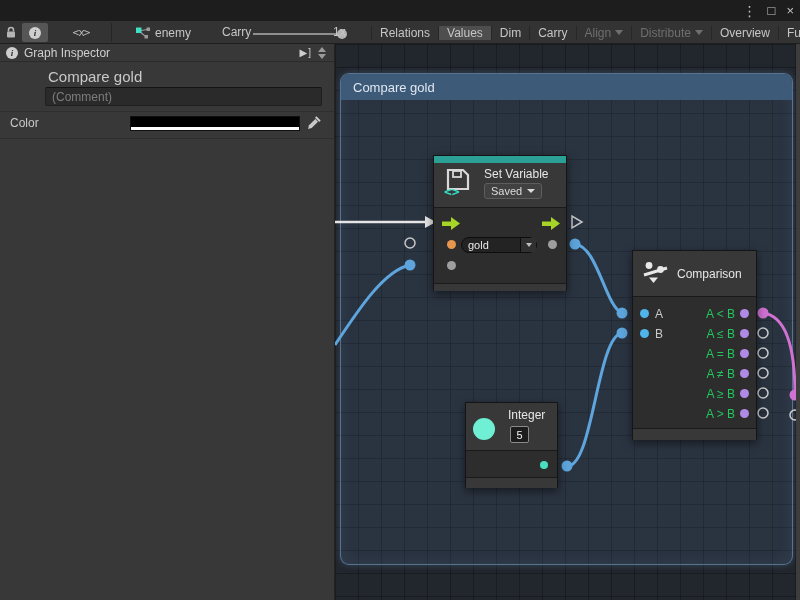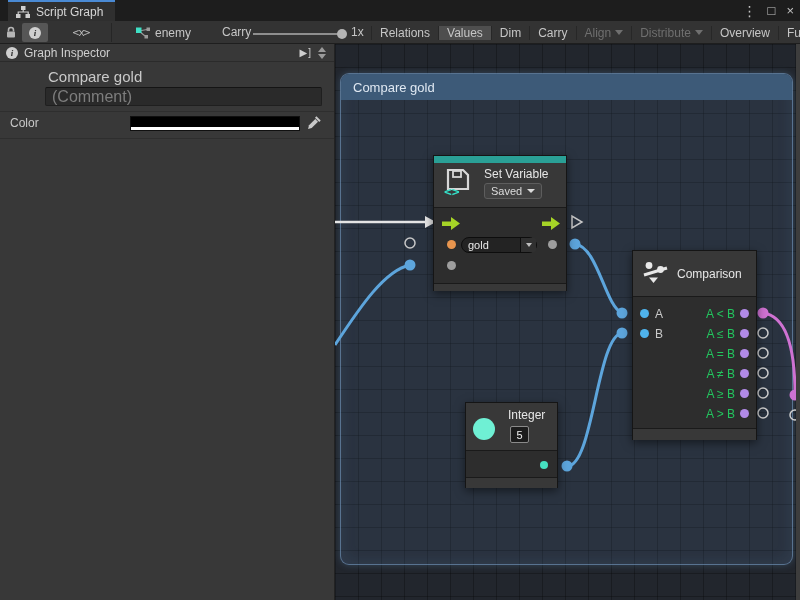--- a/index.html
+++ b/index.html
@@ -22,21 +22,21 @@
     border-bottom:1px solid #1e1e1e; }
   .tb-btn { position:absolute; top:2px; height:19px; display:flex; align-items:center; justify-content:center;
     border-radius:2px; color:#c6c6c6; }
   .tb-btn.active { background:#565656; }
   .sep { position:absolute; top:2px; height:19px; width:1px; background:#262626; }
   .code-glyph { font-family:"DejaVu Sans Mono", monospace; font-size:11px; color:#bdbdbd; letter-spacing:-1px; }
   .enemy { position:absolute; left:136px; top:2px; height:19px; display:flex; align-items:center; gap:5px; }
   .zoom-label { position:absolute; left:222px; top:4px; }
   .zoom-track { position:absolute; left:253px; top:12px; width:90px; height:2px; background:#8f8f8f; }
   .zoom-handle { position:absolute; right:-4px; top:-4px; width:10px; height:10px; border-radius:50%; background:#b4b4b4; }
-  .zoom-value { position:absolute; left:351px; top:4px; }
+  .zoom-value { position:absolute; left:333px; top:4px; }
   .toggles { position:absolute; left:371px; top:0; right:0; height:23px; display:flex; align-items:center; }
   .toggle { display:flex; align-items:center; padding:0 8px; border-left:1px solid #272727; white-space:nowrap; gap:4px; }
   .toggle.active { background:#4e4e4e; }
   .toggle.disabled { color:#6f6f6f; }
   .caret-down { width:0; height:0; border-left:4px solid transparent; border-right:4px solid transparent;
     border-top:5px solid currentColor; display:inline-block; }
 
   
   .inspector { position:absolute; left:0; top:44px; width:335px; height:556px; background:#383838;
     border-right:1px solid #232323; }
@@ -46,21 +46,21 @@
     font-size:9px; font-weight:bold; display:flex; align-items:center; justify-content:center;
     font-family:"Liberation Serif", serif; font-style:italic; }
   .insp-title { color:#cfcfcf; }
   .insp-right { margin-left:auto; display:flex; align-items:center; gap:6px; }
   .dock-glyph { font-size:10px; color:#cfcfcf; letter-spacing:1px; }
   .spinner { display:flex; flex-direction:column; gap:2px; padding-right:2px; }
   .spin-up { width:0; height:0; border-left:4px solid transparent; border-right:4px solid transparent; border-bottom:5px solid #9a9a9a; }
   .spin-down { width:0; height:0; border-left:4px solid transparent; border-right:4px solid transparent; border-top:5px solid #9a9a9a; }
   .graph-title { position:absolute; left:48px; top:24px; font-size:15px; color:#c9c9c9; }
   .comment-input { position:absolute; left:45px; top:43px; width:277px; height:19px; background:#2a2a2a;
-    border:1px solid #1f1f1f; border-top-color:#141414; border-radius:2px; color:#d6d6d6; font-size:16px;
+    border:1px solid #1f1f1f; border-top-color:#141414; border-radius:2px; color:#d6d6d6; font-size:12px;
     padding:0 6px; font-family:"Liberation Sans", sans-serif; outline:none; }
   .comment-input::placeholder { color:#7d7d7d; opacity:1; }
   .insp-div { position:absolute; left:0; width:100%; height:1px; background:#2e2e2e; }
   .color-label { position:absolute; left:10px; top:72px; color:#c9c9c9; }
   .color-swatch { position:absolute; left:130px; top:72px; width:170px; height:15px; background:#000;
     border:1px solid #101010; }
   .color-alpha { position:absolute; left:0; bottom:0; width:100%; height:3px; background:#ffffff; }
   .eyedropper { position:absolute; left:304px; top:70px; width:20px; height:18px; display:flex; align-items:center; justify-content:center; }
 
   
@@ -122,29 +122,20 @@
   .int-title { position:absolute; left:42px; top:5px; color:#e6e6e6; }
   .int-value { position:absolute; left:44px; top:23px; width:19px; height:17px; background:#1c1c1c;
     border:1px solid #8a8a8a; border-radius:2px; color:#f0f0f0; font-size:11px; display:flex; align-items:center; justify-content:center; }
 </style>
 </head>
 <body>
 
 <div class="window">
 
   <div class="titlebar">
-    <div class="tab">
-      <svg width="14" height="12" viewBox="0 0 14 12">
-        <rect x="5" y="0" width="4.5" height="4" fill="#cfcfcf"></rect>
-        <path d="M7.2 4 v2 M2.2 8 V6 h10 v2" stroke="#cfcfcf" stroke-width="1.2" fill="none"></path>
-        <rect x="0" y="8" width="4.5" height="4" fill="#cfcfcf"></rect>
-        <rect x="9.5" y="8" width="4.5" height="4" fill="#cfcfcf"></rect>
-      </svg>
-      <span class="tab-label">Script Graph</span>
-    </div>
     <div class="win-controls">
       <span class="win-btn menu">⋮</span>
       <span class="win-btn">□</span>
       <span class="win-btn">×</span>
     </div>
   </div>
 
   <div class="toolbar">
     <div class="tb-btn" style="left:2px;width:18px;">
       <svg width="12" height="13" viewBox="0 0 12 13">

